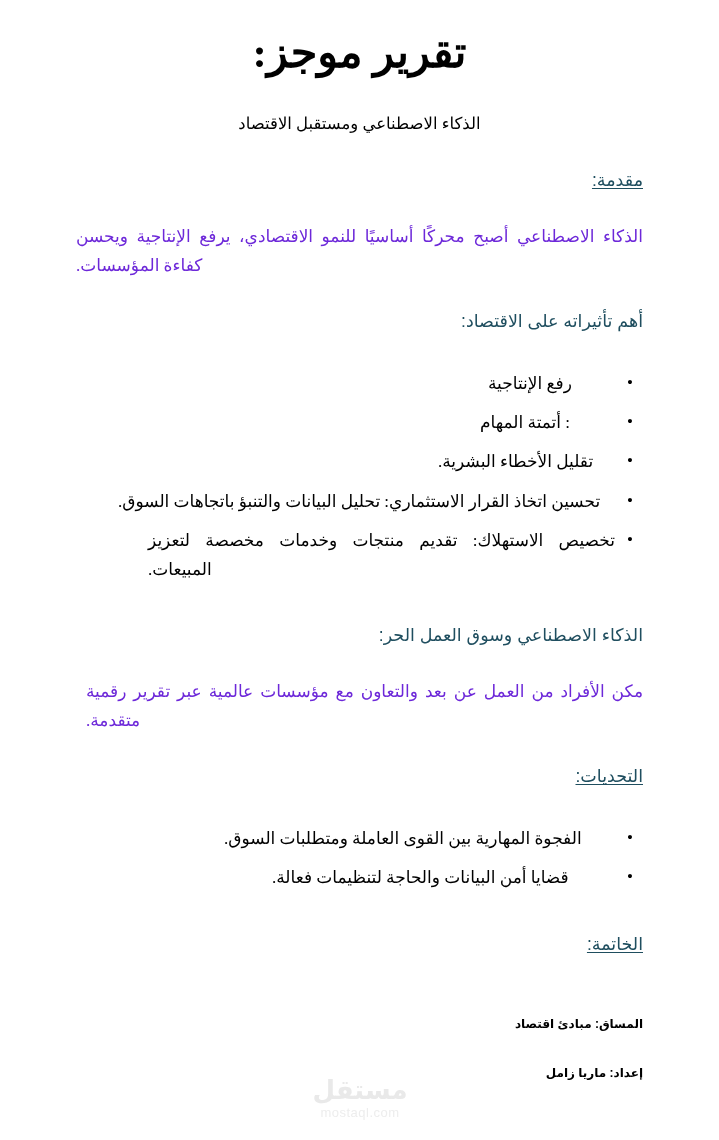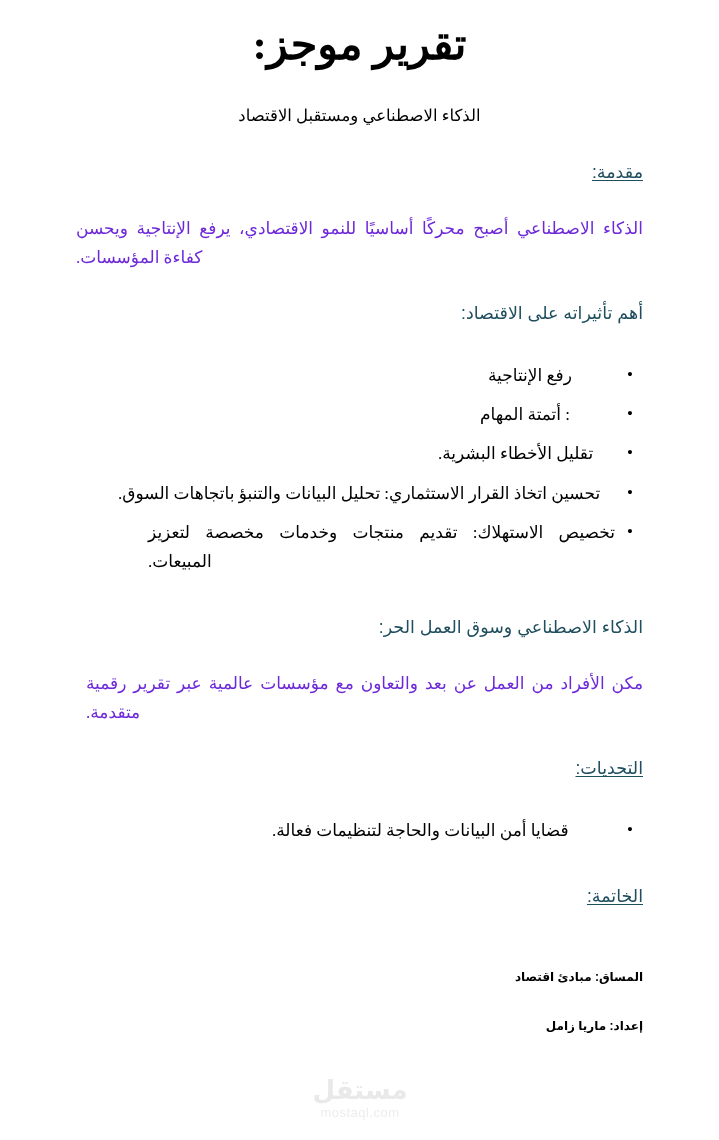--- a/index.html
+++ b/index.html
@@ -17,21 +17,21 @@
     font-family: "Liberation Serif", "DejaVu Serif", serif;
     color: #000000;
     direction: rtl;
   }
 
   .page {
     position: relative;
     width: 719px;
     height: 1140px;
     box-sizing: border-box;
-    padding: 8px 76px 0 76px;
+    padding: 16px 76px 0 76px;
   }
 
   
   .doc-title {
     text-align: center;
     font-size: 43px;
     font-weight: bold;
     line-height: 1.08;
     letter-spacing: 0;
     margin: 0;
@@ -205,20 +205,21 @@
 
   <p class="body-text" style="padding-left:10px;">مكن الأفراد من العمل عن بعد والتعاون مع مؤسسات عالمية عبر تقرير رقمية متقدمة.</p>
 
   <div class="gap-lg"></div>
 
   <h2 class="section-heading underlined">التحديات:</h2>
 
   <div class="gap-md"></div>
 
   <ul class="bullets list-narrow">
+    <li style="padding-left:138px;">الفجوة المهارية بين القوى العاملة ومتطلبات السوق.</li>
     <li style="padding-left:186px;">قضايا أمن البيانات والحاجة لتنظيمات فعالة.</li>
   </ul>
 
   <div class="gap-lg"></div>
 
   <h2 class="section-heading underlined">الخاتمة:</h2>
 
   <div class="gap-lg"></div>
 
 

